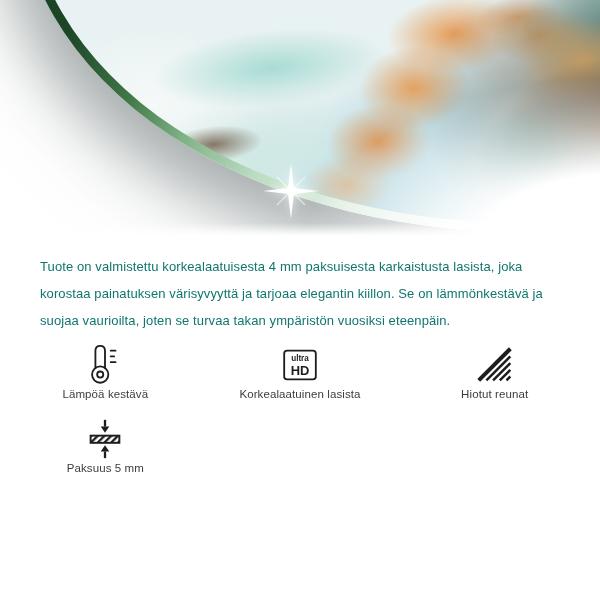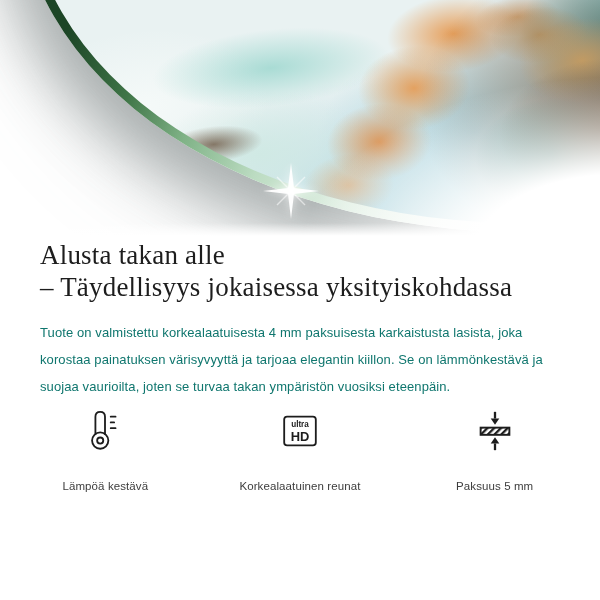--- a/index.html
+++ b/index.html
@@ -110,21 +110,21 @@
     display:flex;
     flex-direction:column;
     align-items:center;
     text-align:center;
   }
   .feature svg.ficon{
     width:46px;height:46px;
     display:block;
   }
   .flabel{
-    margin-top:26px;
+    margin-top:0;
     font-size:11.5px;
     color:#3d3d3d;
     letter-spacing:.1px;
   }
   .stroke{
     fill:none;
     stroke:#1d1d1d;
     stroke-width:1.9;
     stroke-linecap:round;
     stroke-linejoin:round;
@@ -150,47 +150,55 @@
     <div class="glass">
       <div class="glass-art"></div>
     </div>
     <svg class="sparkle" viewBox="0 0 58 58">
       <path d="M29 1 L32 26 L57 29 L32 32 L29 57 L26 32 L1 29 L26 26 Z" fill="#ffffff" opacity="0.95"></path>
       <path d="M15 15 L43 43 M43 15 L15 43" stroke="#ffffff" stroke-width="1.4" opacity="0.55"></path>
     </svg>
     <div class="hero-fade"></div>
   </div>
 
-  <h1>Alusta takan alle
-– Täydellisyys jokaisessa yksityiskohdassa</h1>
   <p class="body-text">Tuote on valmistettu korkealaatuisesta 4 mm paksuisesta karkaistusta lasista, joka korostaa painatuksen värisyvyyttä ja tarjoaa elegantin kiillon. Se on lämmönkestävä ja suojaa vaurioilta, joten se turvaa takan ympäristön vuosiksi eteenpäin.</p>
 
   <div class="features">
 
     <div class="feature">
       <svg class="ficon" viewBox="0 0 48 48">
         <circle class="stroke-fill-white" cx="19" cy="34" r="8.5"></circle>
         <path d="M14 27 V9 Q14 4 19 4 Q24 4 24 9 V27" class="stroke" fill="#ffffff"></path>
         <circle class="stroke" cx="19" cy="34" r="3.2"></circle>
         <path class="stroke" d="M30 9 H35 M30 15 H33.5 M30 21 H35"></path>
       </svg>
       <div class="flabel">Lämpöä kestävä</div>
     </div>
 
     <div class="feature">
       <svg class="ficon" viewBox="0 0 48 48">
         <rect class="stroke" x="7.5" y="9" width="33" height="30" rx="3" stroke-width="2.3"></rect>
         <text class="badge-text" x="24" y="20" font-size="8.5" text-anchor="middle">ultra</text>
         <text class="badge-text" x="24" y="34" font-size="13.5" text-anchor="middle">HD</text>
       </svg>
-      <div class="flabel">Korkealaatuinen reunat</div>
-    </div>
-
-
-
+      <div class="flabel">Korkealaatuinen lasista</div>
+    </div>
+
+
+
+    <div class="feature">
+      <svg class="ficon" viewBox="0 0 48 48">
+        <path d="M7 40 L40 7" stroke="#1d1d1d" stroke-width="4.2" fill="none"></path>
+        <path d="M15 40 L40 15" stroke="#1d1d1d" stroke-width="2.6" fill="none"></path>
+        <path d="M22 40 L40 22" stroke="#1d1d1d" stroke-width="2.6" fill="none"></path>
+        <path d="M29 40 L40 29" stroke="#1d1d1d" stroke-width="2.6" fill="none"></path>
+        <path d="M36 40 L40 36" stroke="#1d1d1d" stroke-width="2.6" fill="none"></path>
+      </svg>
+      <div class="flabel">Hiotut reunat</div>
+    </div>
 
     <div class="feature">
       <svg class="ficon" viewBox="0 0 48 48">
         <defs>
           <pattern id="th-hatch" width="5" height="5" patternUnits="userSpaceOnUse" patternTransform="rotate(45)">
             <rect width="5" height="5" fill="#ffffff"></rect>
             <rect width="2.4" height="5" fill="#1d1d1d"></rect>
           </pattern>
         </defs>
         <rect x="9" y="20.5" width="30" height="7.5" fill="url(#th-hatch)" stroke="#1d1d1d" stroke-width="2"></rect>

